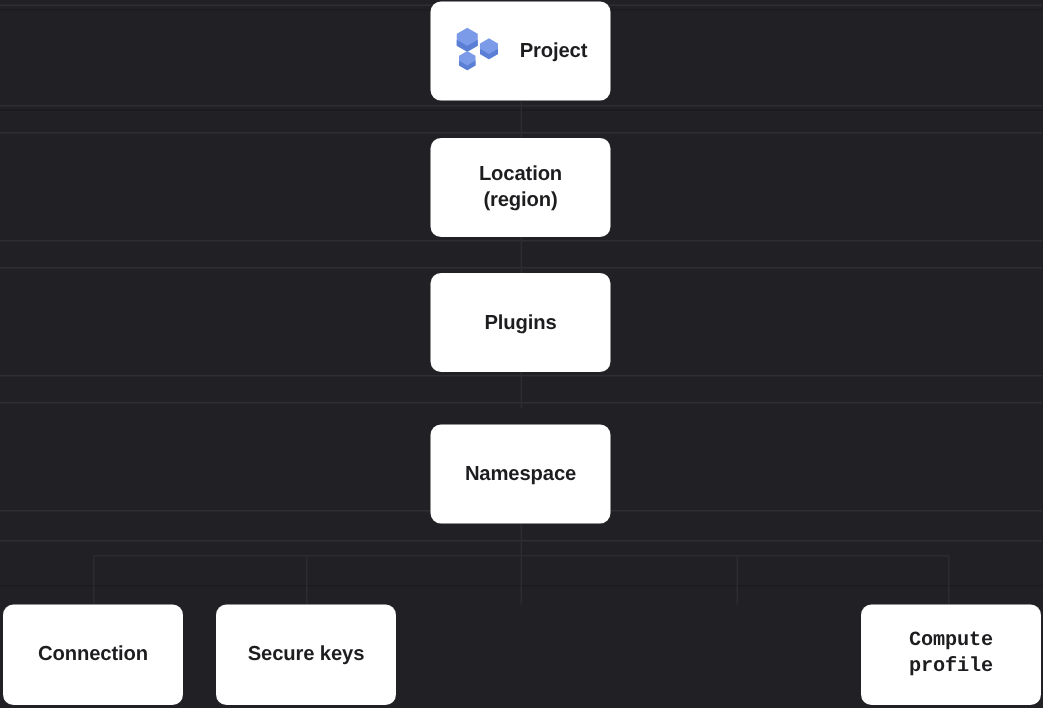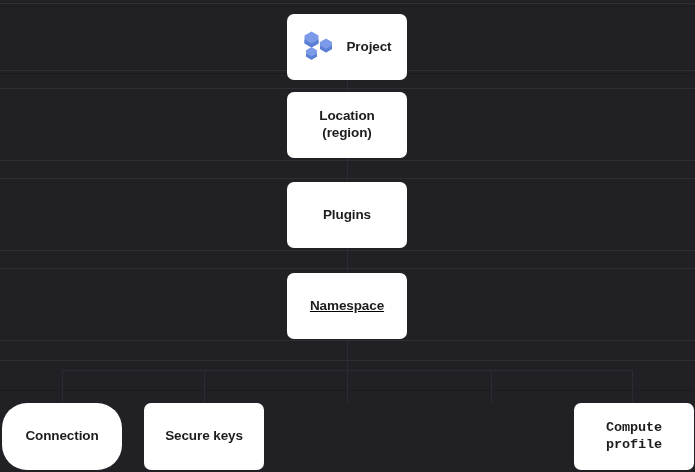--- a/index.html
+++ b/index.html
@@ -67,45 +67,45 @@
     letter-spacing: -0.1px;
     white-space: pre-line;
   }
 
   
   .spine {
     left: 287px;
     width: 120px;
     height: 66px;
   }
-  #node-project   { top: 14px; }
+  #node-project   { top: 1px; }
   #node-location  { top: 92px; }
   #node-instance  { top: 182px; }
-  #node-namespace { top: 273px; text-decoration: underline; }
+  #node-namespace { top: 283px; }
 
   #node-project {
     flex-direction: row;
     gap: 10px;
     justify-content: center;
   }
 
   .hex-icon {
     width: 34px;
     height: 34px;
     flex: 0 0 auto;
     display: block;
   }
 
   
   .leaf {
     top: 403px;
     width: 120px;
     height: 67px;
   }
-  #node-connection      { left: 2px; border-radius: 25px; }
+  #node-connection      { left: 2px; }
   #node-secure-keys     { left: 144px; }
   #node-pipelines       { left: 287px; }
   #node-plugins         { left: 431px; }
   #node-compute-profile { left: 574px; font-family: Liberation Mono, monospace; }
 
   #node-plugins .node-label { font-size: 13px; }
 </style>
 </head>
 <body>
 

